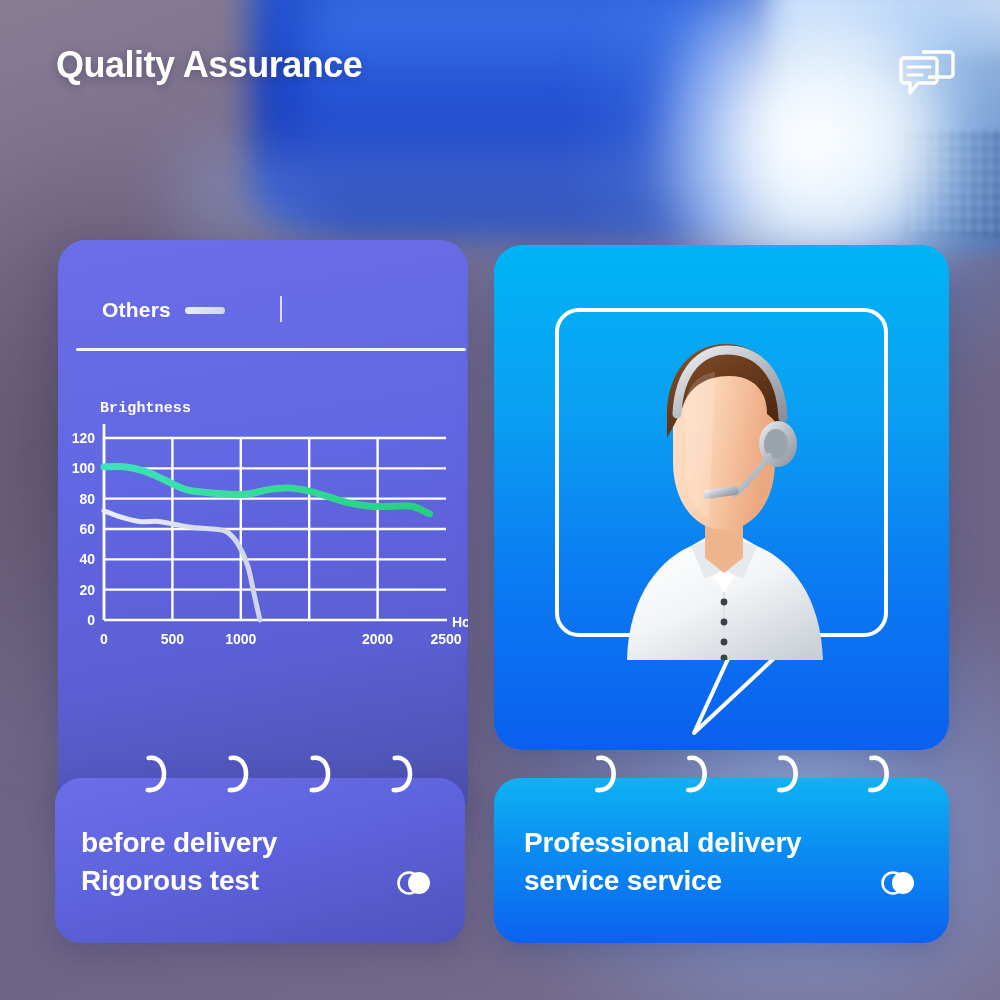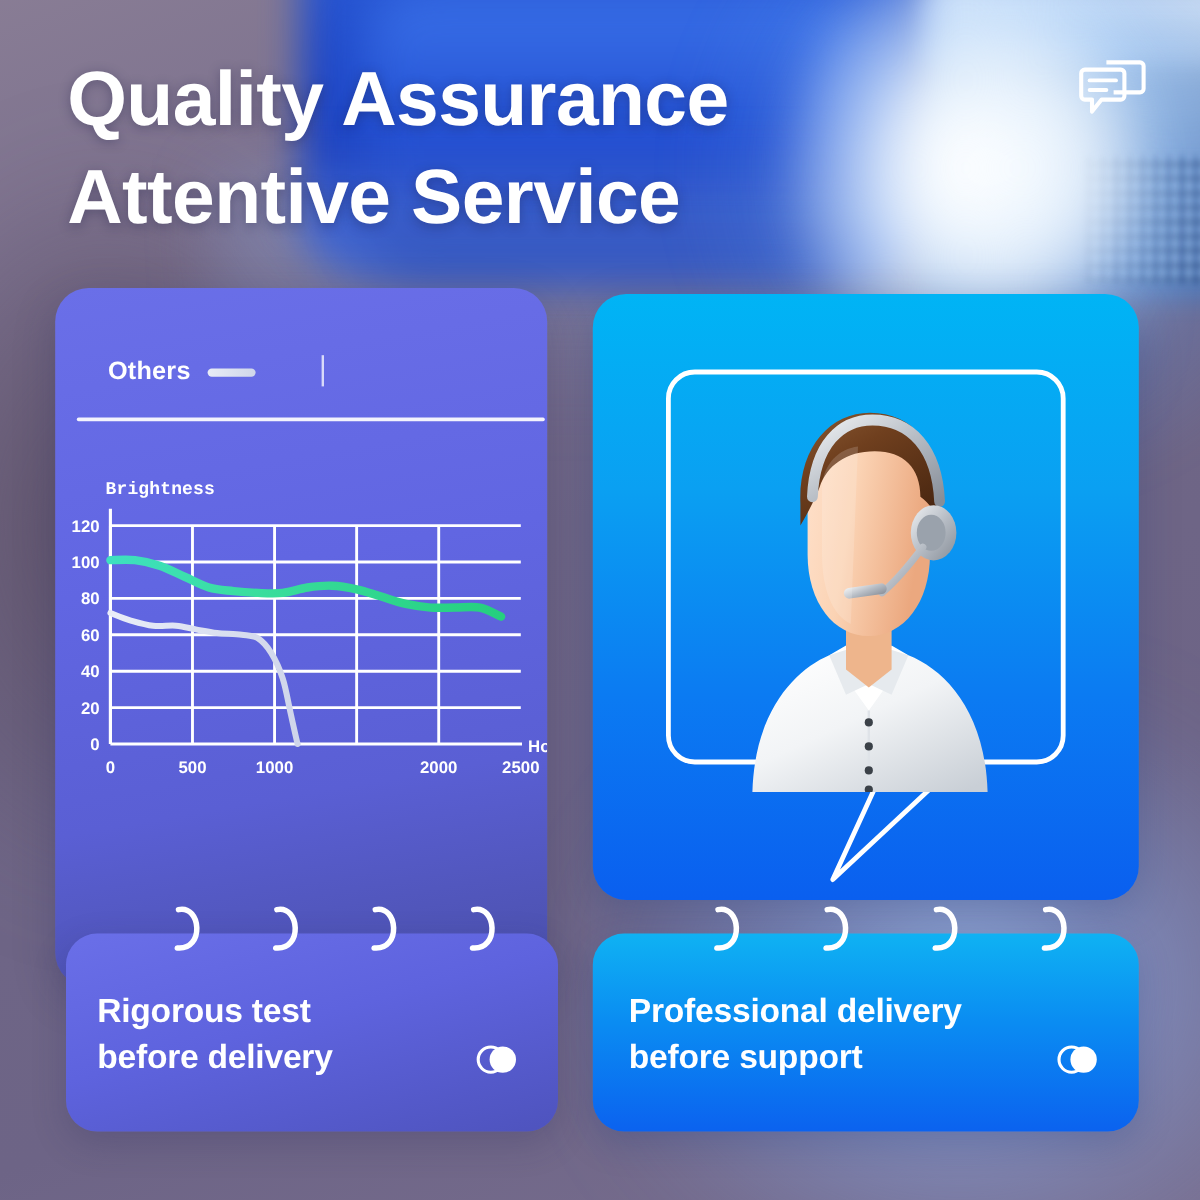--- a/index.html
+++ b/index.html
@@ -45,29 +45,29 @@
     background:radial-gradient(closest-side,rgba(168,205,255,.75) 0%,rgba(140,180,250,.4) 45%,rgba(120,150,230,0) 100%);
     filter:blur(40px);}
   .bg-darkleft{position:absolute;left:-120px;top:120px;width:420px;height:640px;
     background:radial-gradient(closest-side,rgba(85,72,92,.75),rgba(85,72,92,0));
     filter:blur(40px);}
   .bg-blur-haze{position:absolute;left:180px;top:150px;width:760px;height:200px;
     background:linear-gradient(180deg,rgba(140,170,230,.35),rgba(140,170,230,0));filter:blur(28px);}
 
   
   .headline{position:absolute;left:56px;top:42px;width:620px;
-    color:#fff;font-size:64px;font-weight:700;line-height:1.28;
+    color:#fff;font-size:36px;font-weight:700;line-height:1.28;
     letter-spacing:-.5px;text-shadow:0 2px 10px rgba(30,30,70,.35);}
   .headline span{display:block;}
 
   .chat-icon{position:absolute;right:44px;top:46px;width:58px;height:56px;}
 
   
   .card{position:absolute;border-radius:28px;overflow:hidden;}
-  .chart-card{left:46px;top:240px;width:410px;height:582px;
+  .chart-card{left:58px;top:240px;width:410px;height:582px;
     background:linear-gradient(170deg,#6a6fe8 0%,#6166e2 40%,#5a5fd4 70%,#4a4fa8 100%);
     box-shadow:0 10px 34px rgba(40,40,90,.25);}
   .photo-card{left:494px;top:245px;width:455px;height:505px;
     background:linear-gradient(180deg,#00b4f5 0%,#0aa0f2 32%,#0b7bf2 66%,#0a5fef 100%);
     box-shadow:0 10px 34px rgba(20,50,120,.25);}
 
   
   .legend{position:absolute;left:22px;top:58px;width:385px;height:34px;}
   .lg-item{position:absolute;display:flex;align-items:center;gap:14px;
     color:#fff;font-size:21px;font-weight:600;letter-spacing:.2px;}
@@ -116,21 +116,20 @@
     <div class="bg-proj"></div>
     <div class="bg-proj2"></div>
     <div class="bg-blur-haze"></div>
     <div class="bg-beam"></div>
     <div class="bg-beam2"></div>
     <div class="bg-lowglow"></div>
   </div>
 
   <div class="headline">
     <span>Quality Assurance</span>
-    <span>Attentive Service</span>
   </div>
 
   <svg class="chat-icon" viewBox="0 0 58 56">
     <path d="M24 6 H52 A3 3 0 0 1 55 9 V28 A3 3 0 0 1 52 31 H30" fill="none" stroke="#ffffff" stroke-width="3.4" stroke-linejoin="round"></path>
     <path d="M6 12 H36 A3 3 0 0 1 39 15 V34 A3 3 0 0 1 36 37 H20 L12 47 V37 H6 A3 3 0 0 1 3 34 V15 A3 3 0 0 1 6 12 Z" fill="none" stroke="#ffffff" stroke-width="3.4" stroke-linejoin="round"></path>
     <line x1="10" y1="21" x2="32" y2="21" stroke="#ffffff" stroke-width="3.2" stroke-linecap="round"></line>
     <line x1="10" y1="29" x2="24" y2="29" stroke="#ffffff" stroke-width="3.2" stroke-linecap="round"></line>
   </svg>
 
   <div class="card chart-card">
@@ -259,33 +258,33 @@
 
       <path d="M152 126 C140 142 130 154 118 164" fill="none" stroke="url(#metal)" stroke-width="6" stroke-linecap="round"></path>
       <rect x="86" y="158" width="36" height="9" rx="4.5" transform="rotate(-8 104 162)" fill="url(#metal)"></rect>
 
       <path d="M68 74 C70 56 82 44 98 42 L92 190 C76 182 68 160 68 132 Z" fill="#ffffff" opacity=".16"></path>
     </svg>
   </div>
 
   <div class="note-card note-left">
     <div class="note-text">
+      <div>before delivery</div>
       <div>Rigorous test</div>
-      <div>before delivery</div>
     </div>
     <svg class="toggle" viewBox="0 0 38 26">
       <circle cx="14" cy="13" r="10.5" fill="none" stroke="#ffffff" stroke-width="2.6"></circle>
       <circle cx="24" cy="13" r="11" fill="#ffffff"></circle>
     </svg>
   </div>
 
   <div class="note-card note-right">
     <div class="note-text">
       <div>Professional delivery</div>
-      <div>before support</div>
+      <div>service service</div>
     </div>
     <svg class="toggle" viewBox="0 0 38 26">
       <circle cx="14" cy="13" r="10.5" fill="none" stroke="#ffffff" stroke-width="2.6"></circle>
       <circle cx="24" cy="13" r="11" fill="#ffffff"></circle>
     </svg>
   </div>
 
   <svg id="rings-left" width="410" height="50" viewBox="0 0 410 50" style="position:absolute;left:55px;top:752px;">
       <path d="M93.76 6 C112.76 2 115.76 40 92.76 38" fill="none" stroke="#ffffff" stroke-width="4.6" stroke-linecap="round"></path>
       <path d="M175.76 6 C194.76 2 197.76 40 174.76 38" fill="none" stroke="#ffffff" stroke-width="4.6" stroke-linecap="round"></path>

